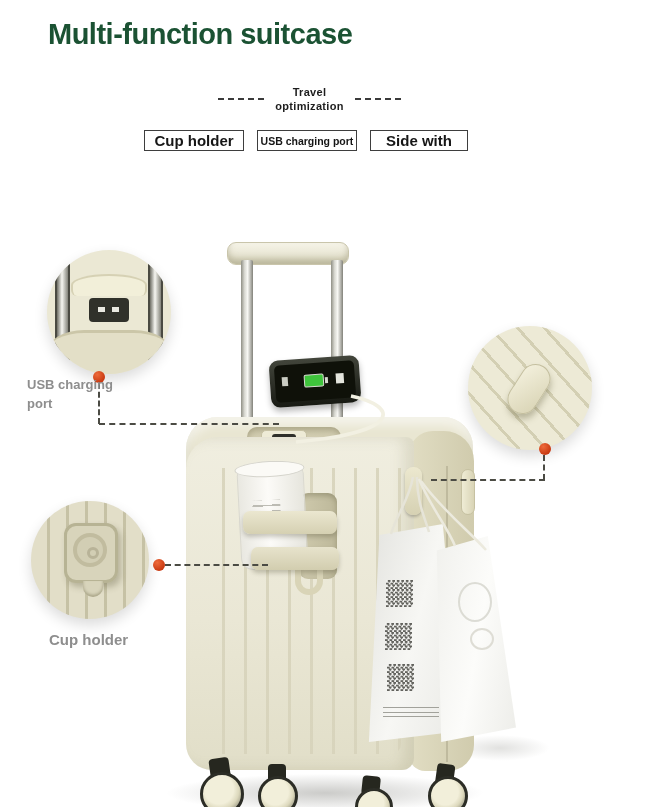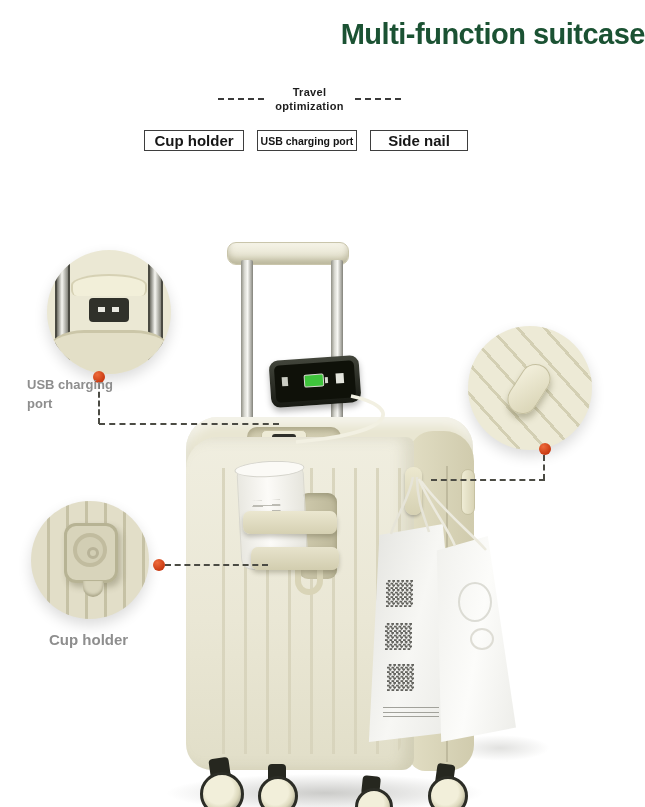--- a/index.html
+++ b/index.html
@@ -3,22 +3,22 @@
 <meta charset="utf-8">
 <style>
   html,body{margin:0;padding:0;background:#fff;}
   .canvas{
     position:relative;width:645px;height:807px;background:#ffffff;overflow:hidden;
     font-family:"Liberation Sans",sans-serif;
   }
   .canvas *{position:absolute;box-sizing:border-box;}
 
   
-  .title{top:18px;left:0;width:645px;text-align:right;
-    font-size:29px;font-weight:800;letter-spacing:-0.5px;color:#1b5233;z-index:10;}
+  .title{top:18px;left:0;width:645px;text-align:left;
+    font-size:29px;font-weight:800;letter-spacing:-0.5px;color:#1b5233;z-index:10;padding-left:48px;}
   .subtitle-row{top:85px;left:0;width:645px;display:flex;justify-content:center;
     align-items:center;gap:11px;transform:translateX(-13px);z-index:10;}
   .subtitle-row *{position:static;}
   .dash{width:46px;height:2px;
     background:repeating-linear-gradient(90deg,#3b3b3b 0 6px,transparent 6px 10px);}
   .subtitle-text{font-size:11px;font-weight:800;color:#1d1d1d;text-align:center;
     line-height:1.3;letter-spacing:0.3px;}
   .feature-row{top:130px;left:144px;display:flex;gap:13px;z-index:10;}
   .feature-row *{position:static;}
   .fbox{border:1.6px solid #3e3e3e;background:#fff;height:21px;
@@ -191,21 +191,21 @@
     <span class="dash"></span>
     <span class="subtitle-text">
       <span>Travel</span><br>
       <span>optimization</span>
     </span>
     <span class="dash"></span>
   </div>
   <div class="feature-row">
     <div class="fbox b1">Cup holder</div>
     <div class="fbox b2">USB charging port</div>
-    <div class="fbox b3">Side nail</div>
+    <div class="fbox b3">Side with</div>
   </div>
 
   <div class="ground-shadow"></div>
   <div class="bag-shadow"></div>
 
   <div class="crossbar"></div>
   <div class="pole l"></div>
   <div class="pole r"></div>
   <div class="top-face"></div>
   <div class="handle-recess"></div>

